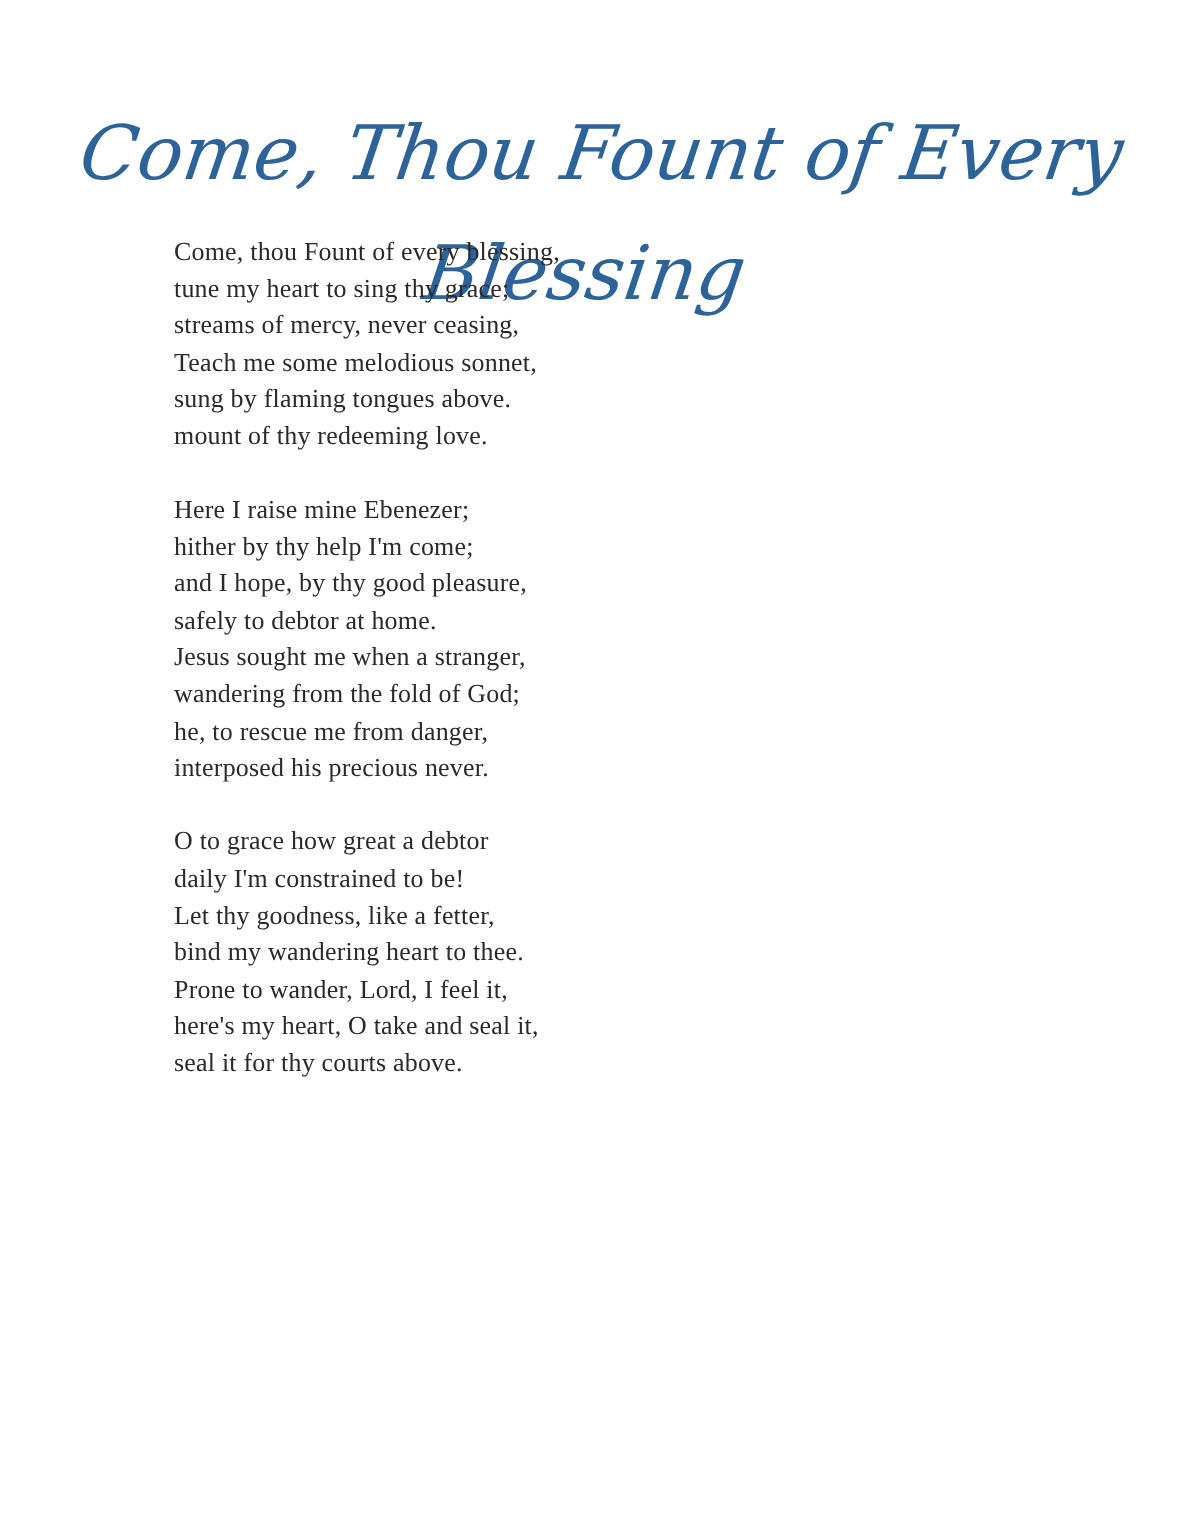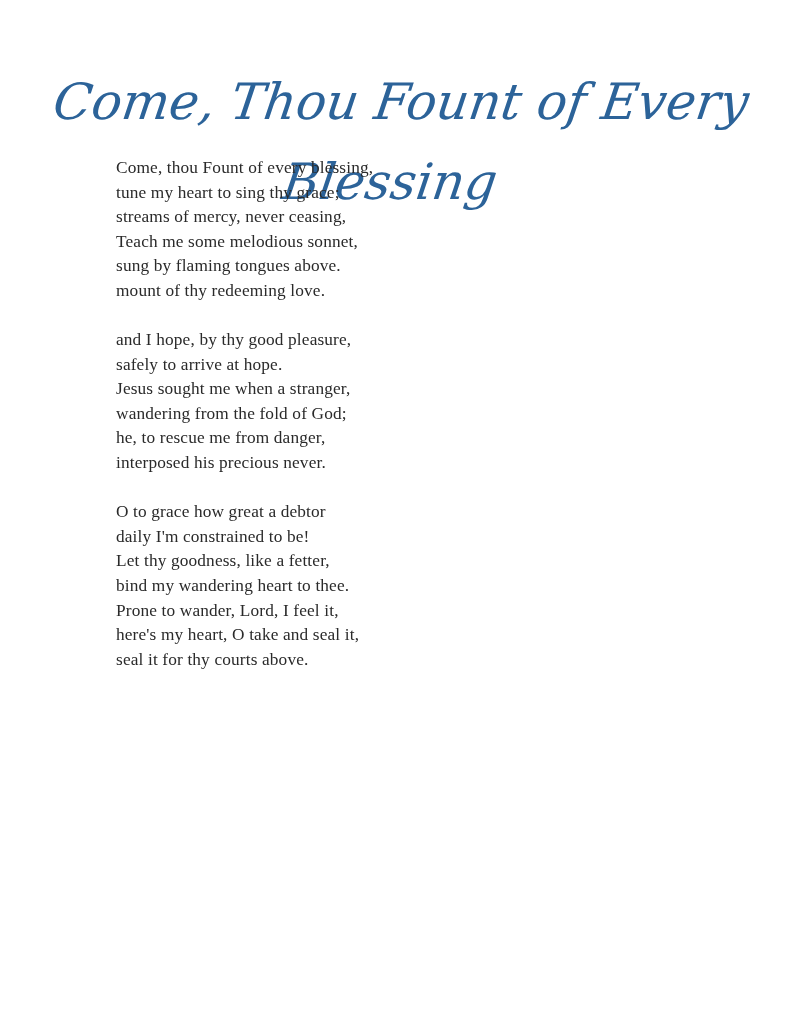--- a/index.html
+++ b/index.html
@@ -22,22 +22,24 @@
 <div class="poem">
   <div class="stanza">
     <div class="line">Come, thou Fount of every blessing,</div>
     <div class="line">tune my heart to sing thy grace;</div>
     <div class="line">streams of mercy, never ceasing,</div>
     <div class="line">Teach me some melodious sonnet,</div>
     <div class="line">sung by flaming tongues above.</div>
     <div class="line">mount of thy redeeming love.</div>
   </div>
   <div class="stanza">
+    <div class="line">Here I raise mine Ebenezer;</div>
+    <div class="line">hither by thy help I'm come;</div>
     <div class="line">and I hope, by thy good pleasure,</div>
-    <div class="line">safely to arrive at hope.</div>
+    <div class="line">safely to debtor at home.</div>
     <div class="line">Jesus sought me when a stranger,</div>
     <div class="line">wandering from the fold of God;</div>
     <div class="line">he, to rescue me from danger,</div>
     <div class="line">interposed his precious never.</div>
   </div>
   <div class="stanza">
     <div class="line">O to grace how great a debtor</div>
     <div class="line">daily I'm constrained to be!</div>
     <div class="line">Let thy goodness, like a fetter,</div>
     <div class="line">bind my wandering heart to thee.</div>

